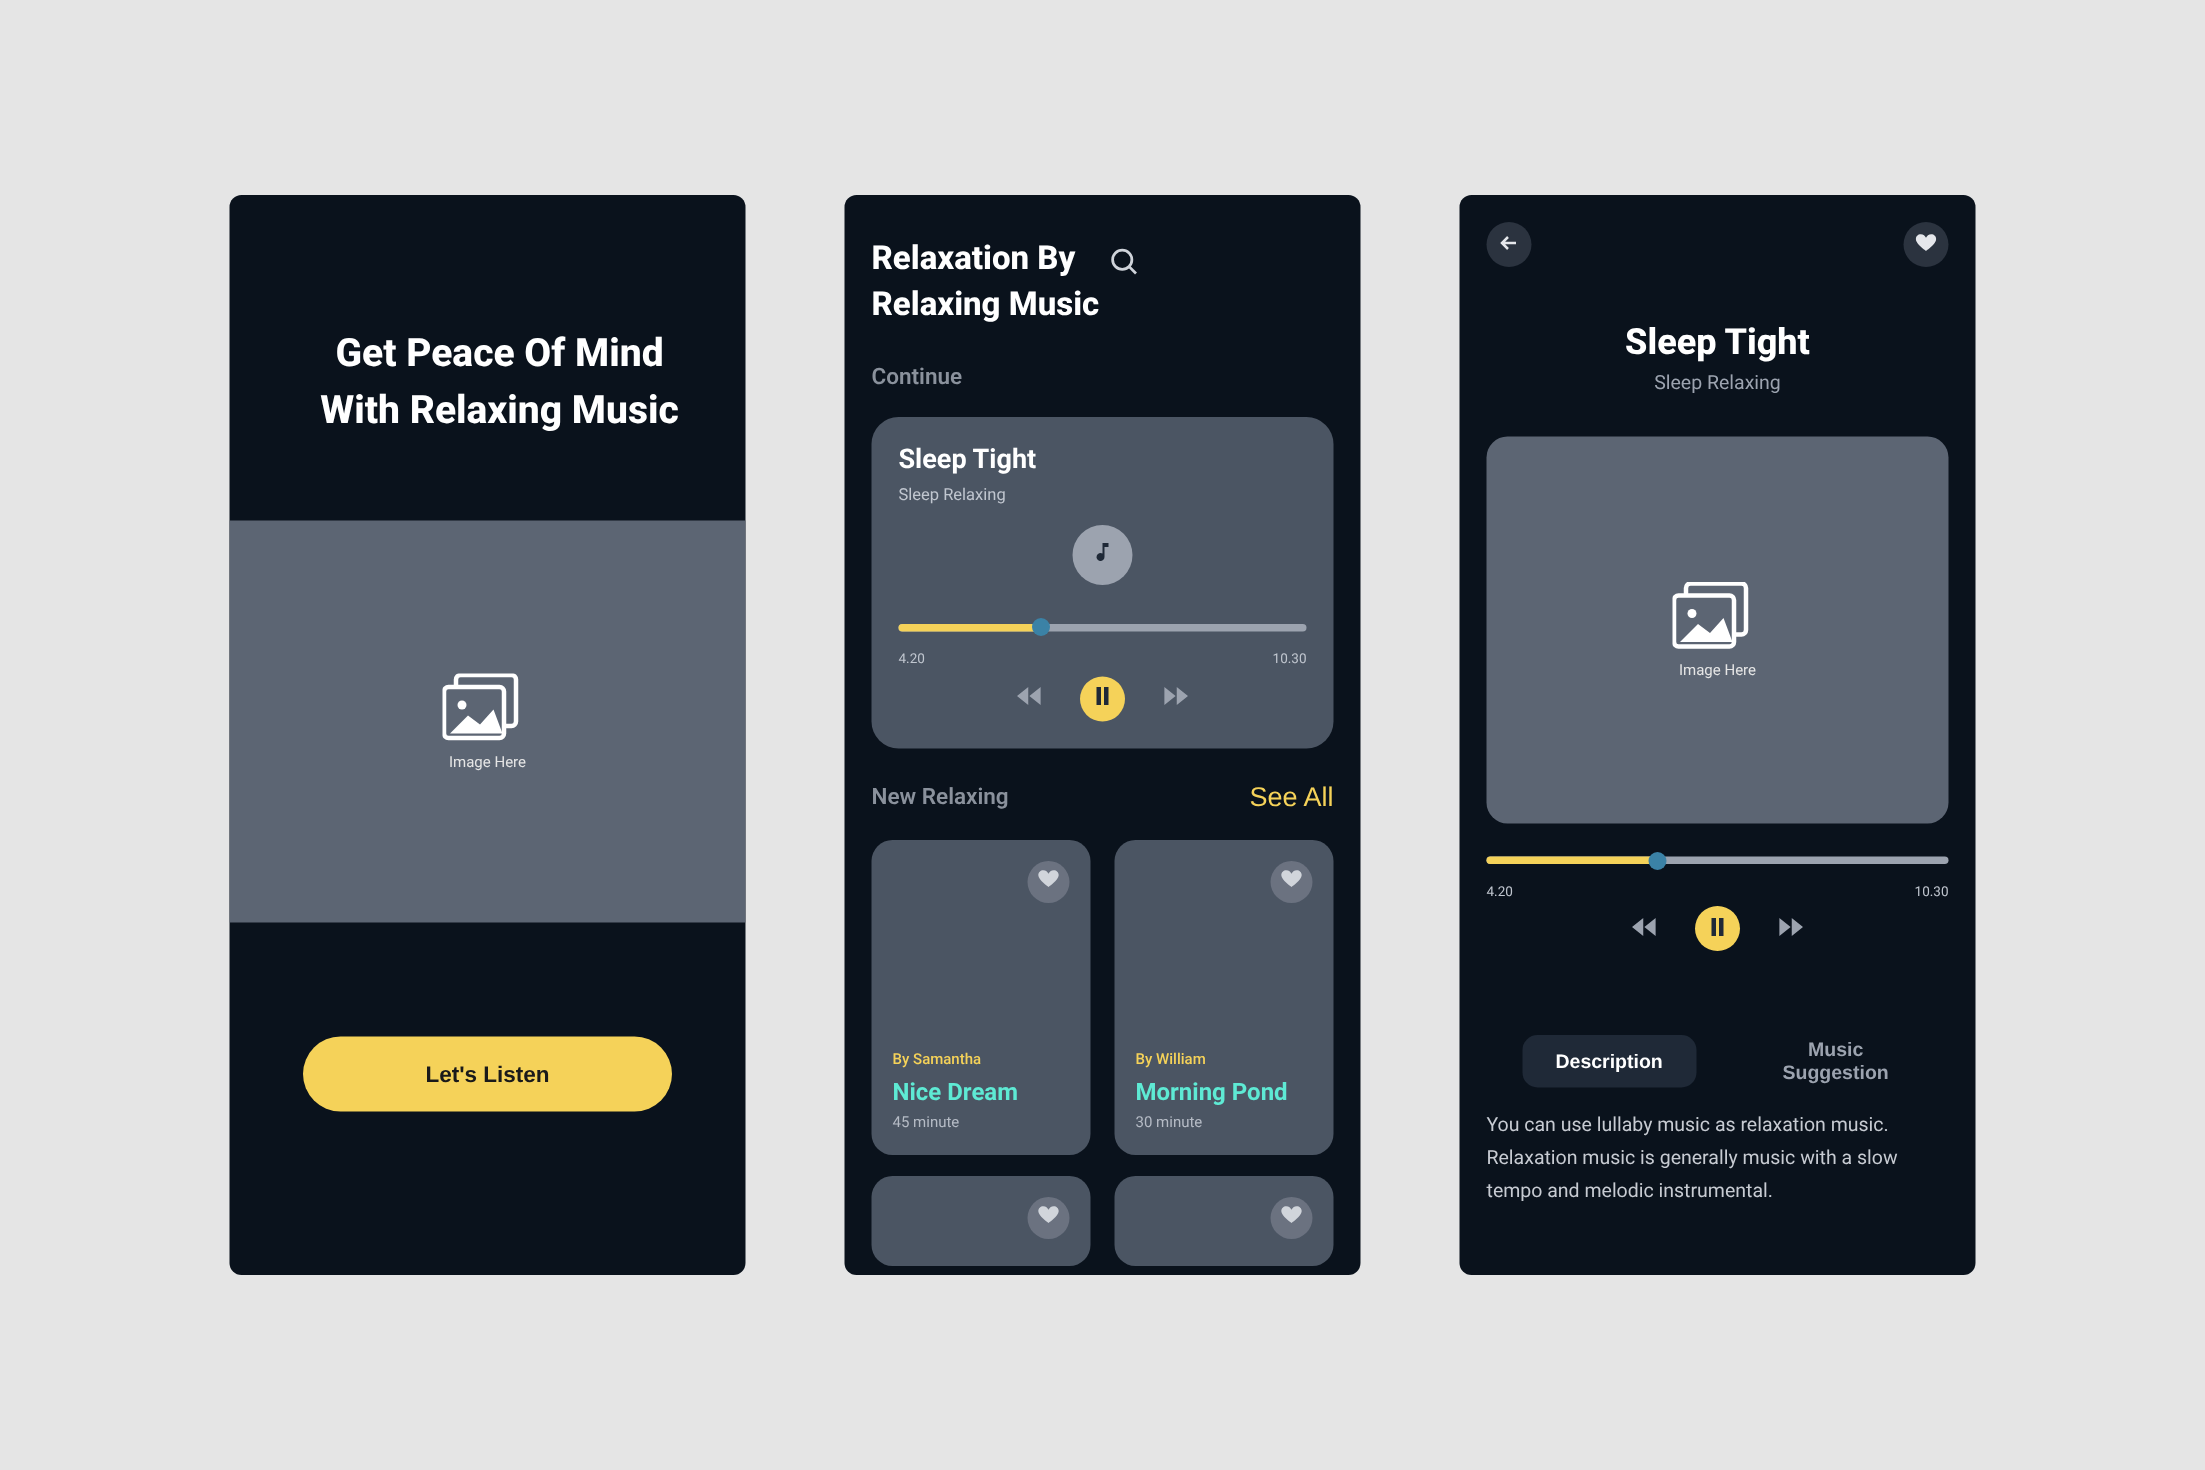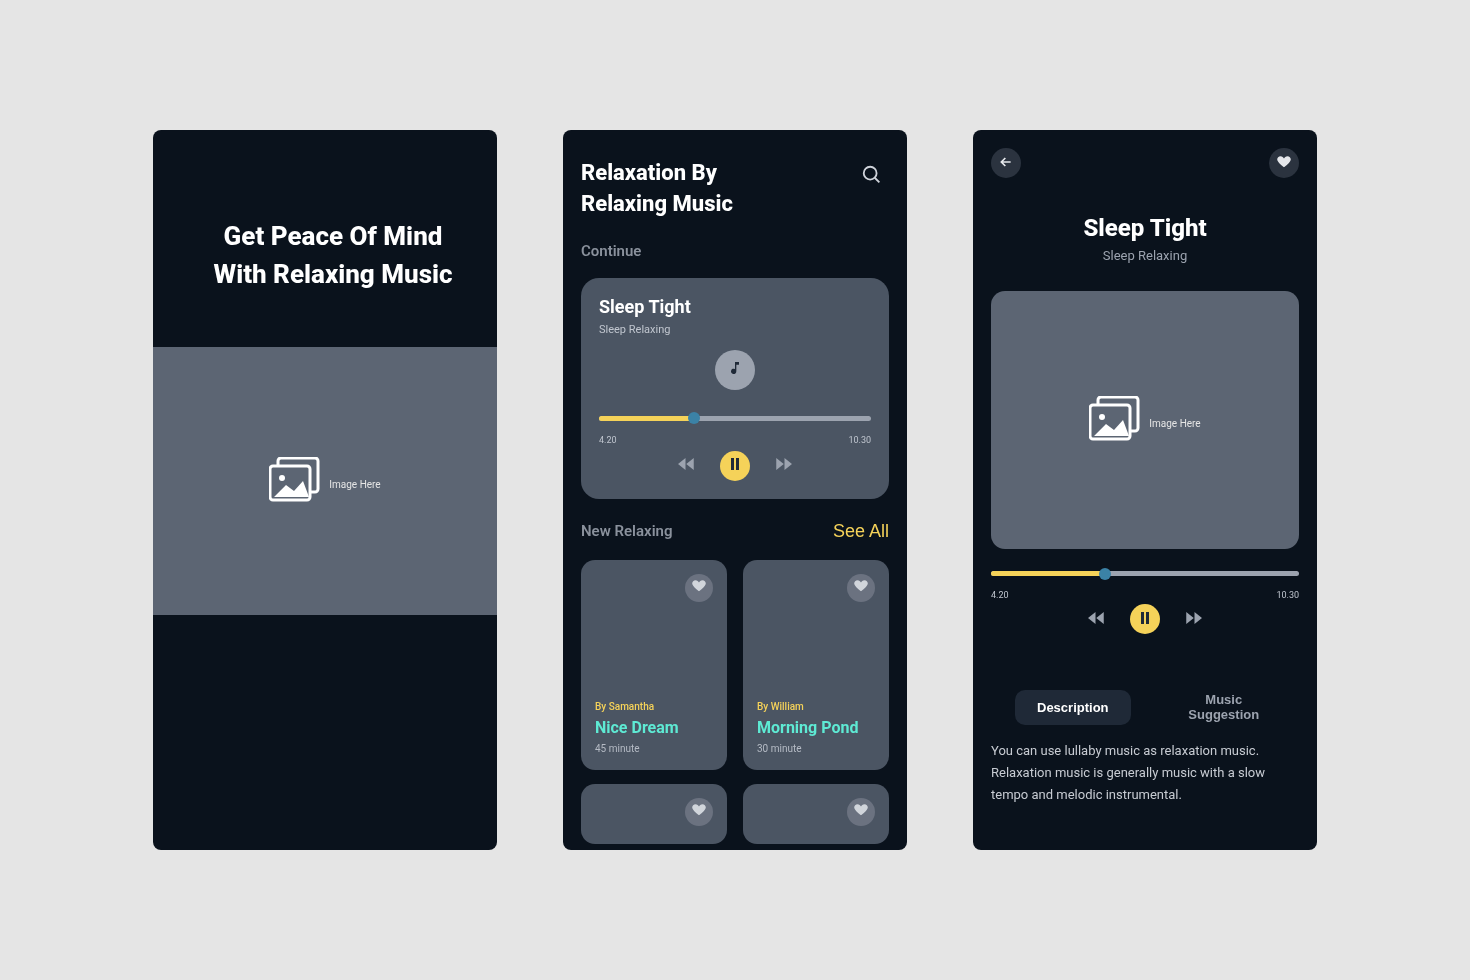--- a/index.html
+++ b/index.html
@@ -27,21 +27,21 @@
     font-size: 26px;
     font-weight: 800;
     text-align: center;
     padding: 88px 28px 0;
     line-height: 1.45;
     margin-left: 16px;
   }
   .image-placeholder {
     background: #5c6573;
     display: flex;
-    flex-direction: row;
+    flex-direction: column;
     align-items: center;
     justify-content: center;
     color: #fff;
   }
   .s1-img {
     margin-top: 54px;
     height: 268px;
     width: 100%;
   }
   .img-icon svg { display: block; }
@@ -54,21 +54,21 @@
     background: #f5d259;
     border: none;
     border-radius: 25px;
     font-size: 15px;
     font-weight: 700;
     color: #1a1a1a;
     cursor: pointer;
   }
   
   .s2 { padding: 28px 18px 0; }
-  .s2-header { display: flex; justify-content: space-between; align-items: flex-start; }
+  .s2-header { display: flex; align-items: flex-start; }
   .s2-title { color: #fff; font-size: 22px; font-weight: 800; line-height: 1.4; }
   .search-btn { background: none; border: none; cursor: pointer; padding: 6px; color: #cfd3da; }
   .section-label { color: #8a919c; font-size: 15px; font-weight: 600; margin-top: 22px; }
   .player-card {
     background: #4b5563;
     border-radius: 18px;
     padding: 18px;
     margin-top: 18px;
   }
   .pc-title { color: #fff; font-size: 18px; font-weight: 700; }
@@ -142,20 +142,21 @@
     <span class="img-icon">
       <svg width="60" height="48" viewBox="0 0 60 48" fill="none">
         <rect x="9" y="1" width="40" height="34" rx="3" stroke="#fff" stroke-width="3"></rect>
         <rect x="1" y="9" width="40" height="34" rx="3" fill="#5c6573" stroke="#fff" stroke-width="3"></rect>
         <circle cx="13" cy="21" r="3" fill="#fff"></circle>
         <path d="M5 40 L17 28 L25 34 L34 24 L40 40 Z" fill="#fff"></path>
       </svg>
     </span>
     <span class="img-caption">Image Here</span>
   </div>
+  <button class="s1-btn">Let's Listen</button>
 </div>
 
 <div class="screen s2">
   <div class="s2-header">
     <div class="s2-title">
       <div>Relaxation By</div>
       <div>Relaxing Music</div>
     </div>
     <button class="search-btn">
       <span>

